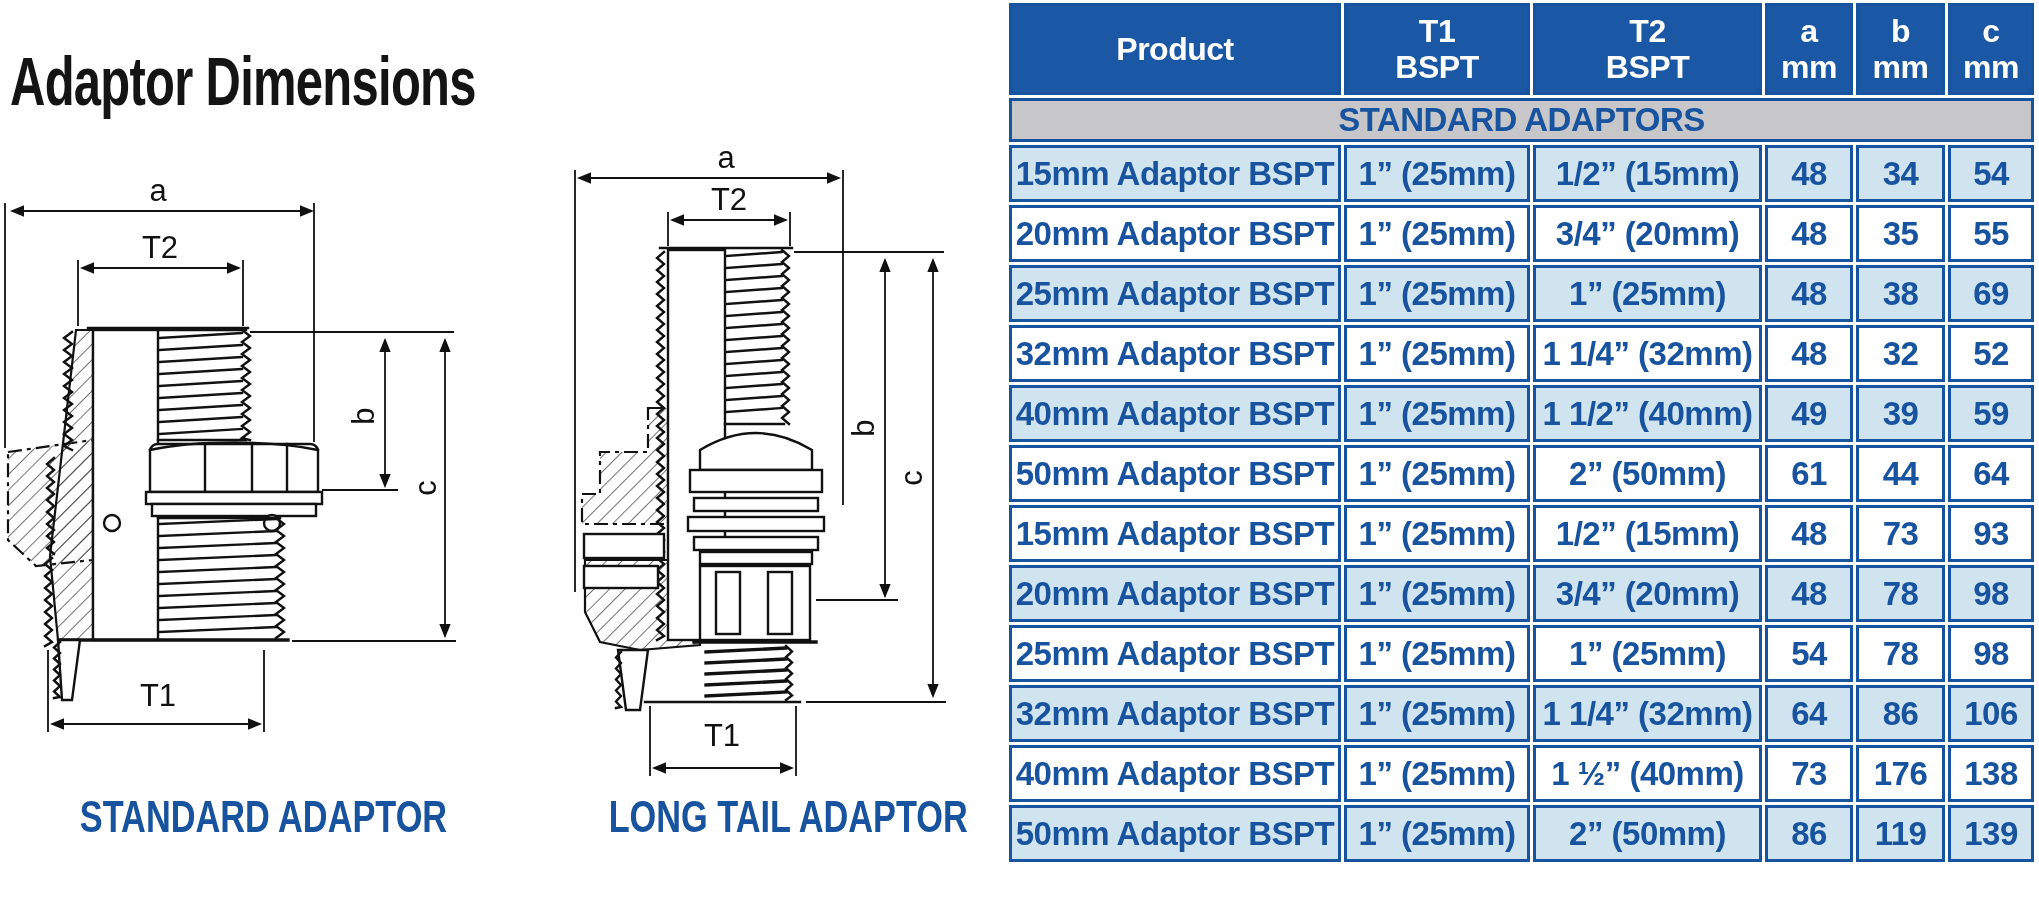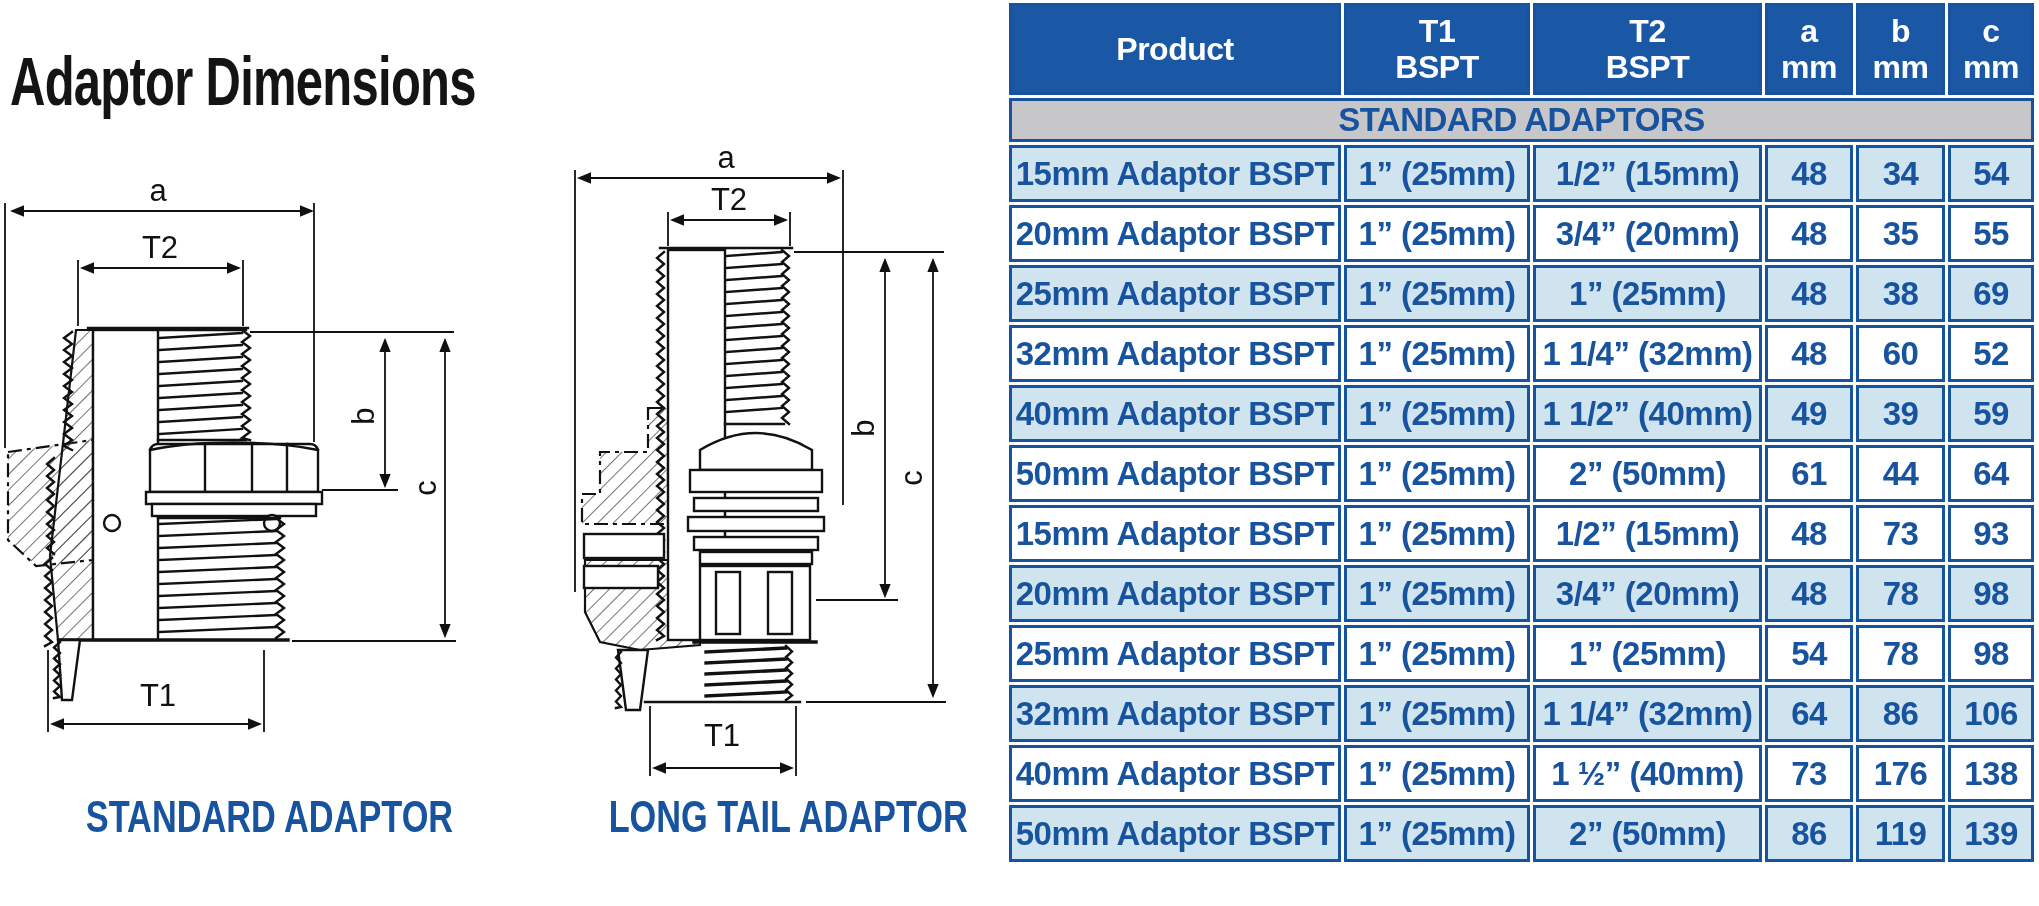--- a/index.html
+++ b/index.html
@@ -14,21 +14,21 @@
     transform:scaleX(0.72); transform-origin:left top;
   }
   .diagram { position:absolute; }
   #svg-standard { left:0; top:140px; }
   #svg-longtail { left:555px; top:120px; }
   .caption {
     position:absolute; top:792px; text-align:center; font-weight:bold;
     color:var(--text_blue); font-size:44px; white-space:nowrap;
   }
   .caption > span { display:inline-block; transform:scaleX(0.78); }
-  #cap-standard { left:34px; width:410px; }
+  #cap-standard { left:28px; width:410px; }
   #cap-longtail { left:558px; width:386px;text-decoration:underline; }
 
   table.dims {
     position:absolute; left:1006px; top:0; width:1031px;
     border-collapse:separate; border-spacing:3px; table-layout:fixed;
   }
   table.dims th, table.dims td {
     border:3px solid var(--border_blue); box-sizing:border-box;
     font-weight:bold; text-align:center; vertical-align:middle;
     padding:0; letter-spacing:-0.5px; overflow:hidden; white-space:nowrap;
@@ -242,21 +242,21 @@
         <td class="cell">1” (25mm)</td>
         <td class="cell">48</td>
         <td class="cell">38</td>
         <td class="cell">69</td>
       </tr>
       <tr class="plain">
         <td class="cell">32mm Adaptor BSPT</td>
         <td class="cell">1” (25mm)</td>
         <td class="cell">1 1/4” (32mm)</td>
         <td class="cell">48</td>
-        <td class="cell">60</td>
+        <td class="cell">32</td>
         <td class="cell">52</td>
       </tr>
       <tr class="shade">
         <td class="cell">40mm Adaptor BSPT</td>
         <td class="cell">1” (25mm)</td>
         <td class="cell">1 1/2” (40mm)</td>
         <td class="cell">49</td>
         <td class="cell">39</td>
         <td class="cell">59</td>
       </tr>

